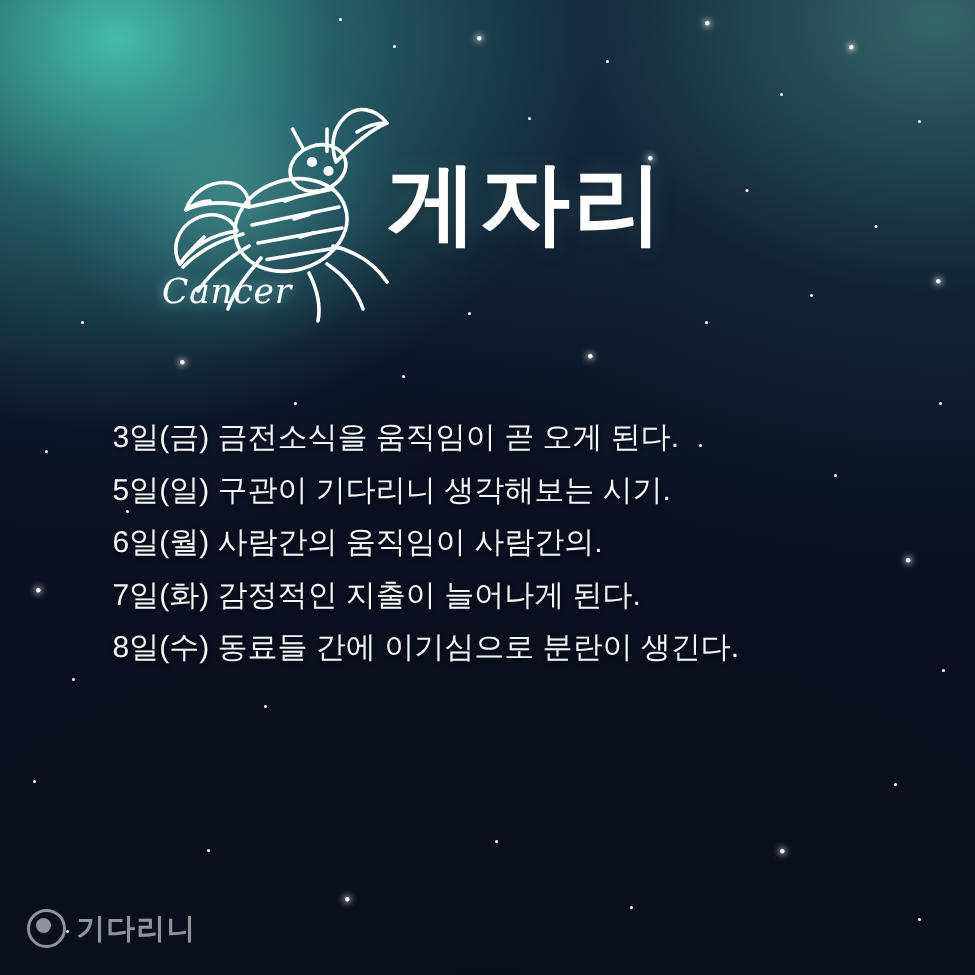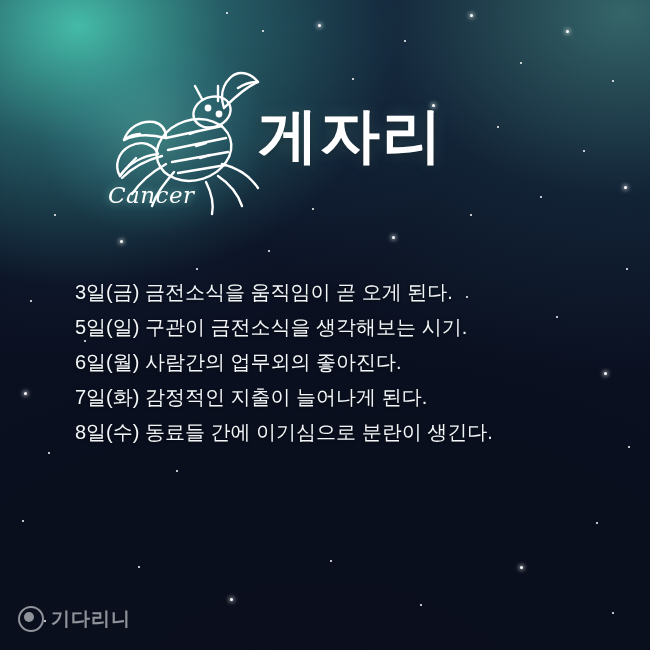--- a/index.html
+++ b/index.html
@@ -217,22 +217,22 @@
     </svg>
   </div>
 
   <div class="cancer-word">Cancer</div>
 
   <div class="title">게자리</div>
 
 
   <div class="lines">
     <div class="line">3일(금) 금전소식을 움직임이 곧 오게 된다.</div>
-    <div class="line">5일(일) 구관이 금전소식을 생각해보는 시기.</div>
-    <div class="line">6일(월) 사람간의 업무외의 좋아진다.</div>
+    <div class="line">5일(일) 구관이 기다리니 생각해보는 시기.</div>
+    <div class="line">6일(월) 사람간의 움직임이 사람간의.</div>
     <div class="line">7일(화) 감정적인 지출이 늘어나게 된다.</div>
     <div class="line">8일(수) 동료들 간에 이기심으로 분란이 생긴다.</div>
   </div>
 
   <div class="watermark">
     <span class="wm-mark"></span>
     <span class="wm-text">기다리니</span>
   </div>
 
 </div>

